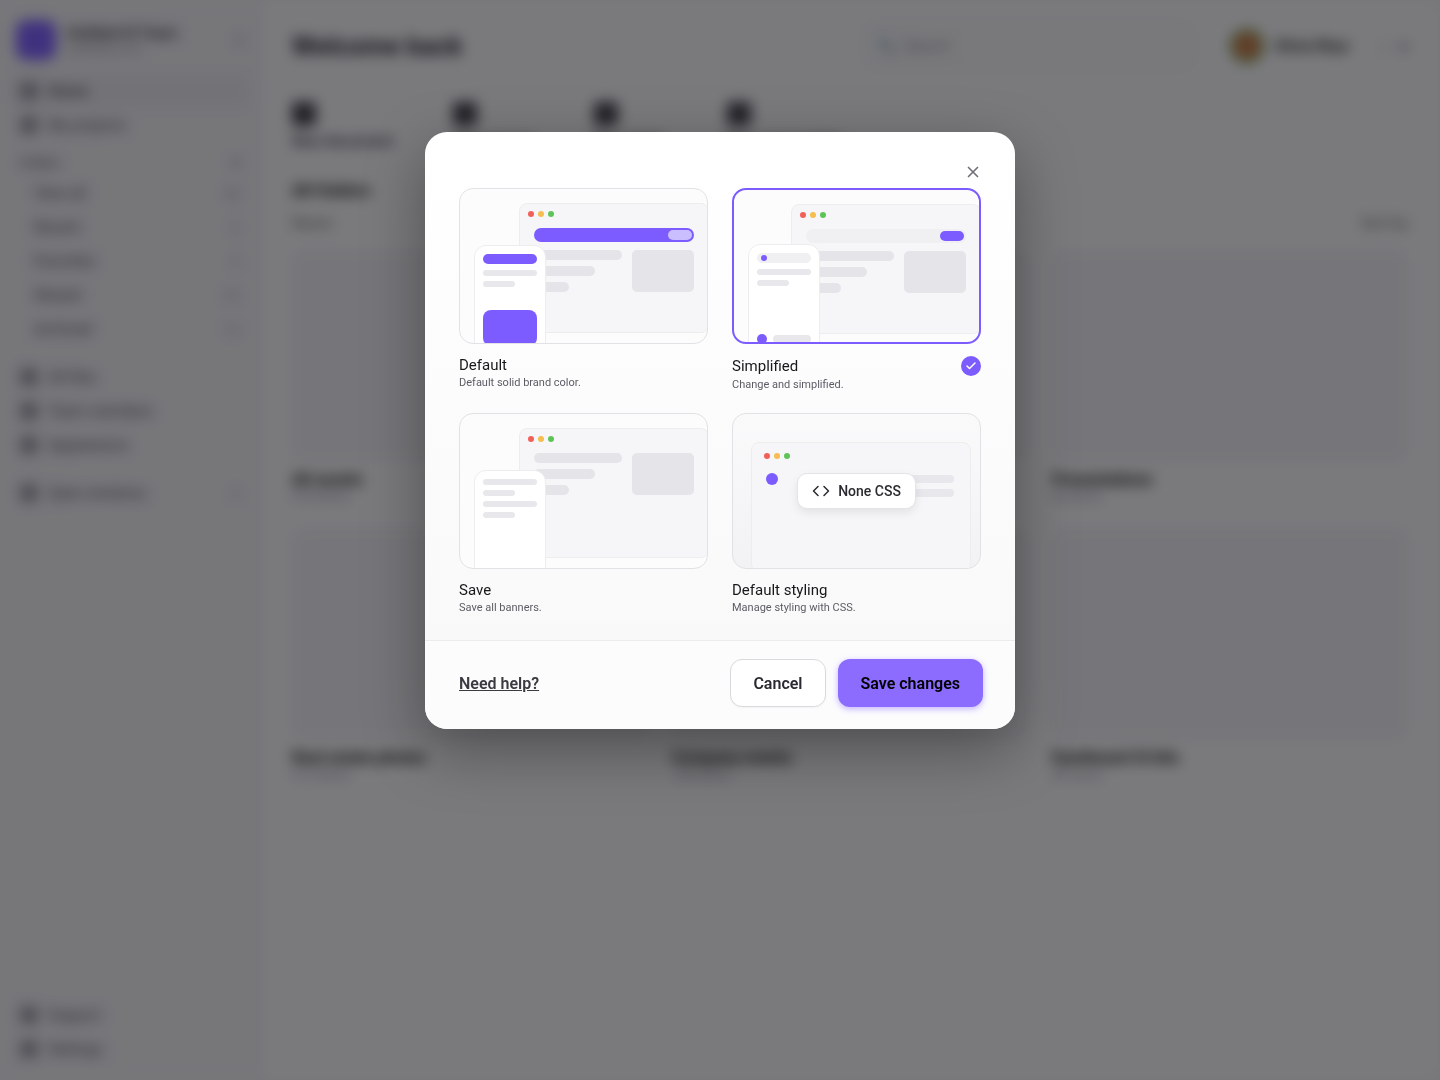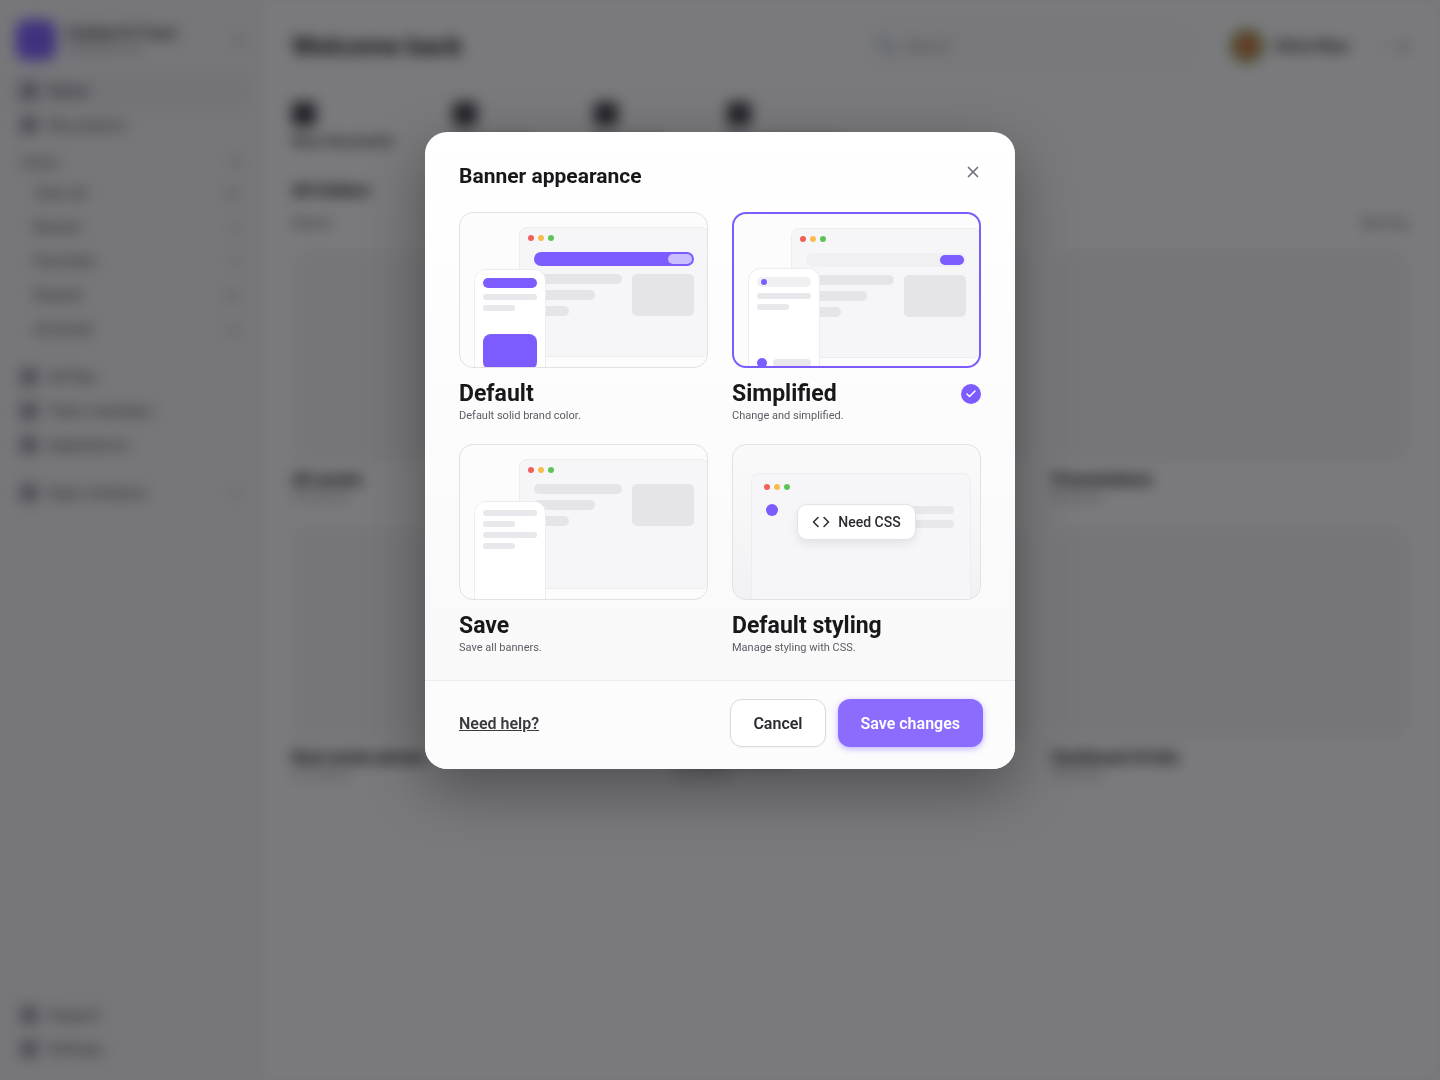--- a/index.html
+++ b/index.html
@@ -67,21 +67,21 @@
   .modal-body{ padding:32px 34px 26px 34px; }
   .modal-title{ font-size:21px; font-weight:700; color:#18181b; }
   .modal-sub{ font-size:16px; color:#5c5c65; margin-top:4px; }
   .close-btn{ position:absolute; right:28px; top:26px; width:28px; height:28px; display:flex; align-items:center; justify-content:center; color:#6f6f78; cursor:pointer; }
 
   .options{ display:grid; grid-template-columns:1fr 1fr; gap:22px 24px; margin-top:24px; }
   .opt{}
   .opt-card{ border:1.5px solid #e2e2e6; border-radius:14px; height:156px; background:#fcfcfd; position:relative; overflow:hidden; cursor:pointer; }
   .opt.selected .opt-card{ border:2px solid #7c5cff; }
   .opt-title-row{ display:flex; align-items:center; justify-content:space-between; margin-top:12px; }
-  .opt-title{ font-size:23px; font-weight:700; color:#18181b; }
+  .opt-title{ font-size:15px; font-weight:400; color:#18181b; }
   .opt-desc{ font-size:11px; color:#5c5c65; margin-top:2px; }
   .check-badge{ width:20px; height:20px; border-radius:50%; background:#7c5cff; display:none; align-items:center; justify-content:center; }
   .opt.selected .check-badge{ display:flex; }
 
   
   .browser{ position:absolute; right:-2px; top:14px; width:190px; height:130px; background:#f6f6f8; border-radius:8px; border:1px solid #ededf0;}
   .browser .dots{ position:absolute; left:8px; top:7px; display:flex; gap:4px;}
   .browser .dots span{ width:6px; height:6px; border-radius:50%; background:#f2605a; }
   .browser .dots span:nth-child(2){ background:#f6bd4f; }
   .browser .dots span:nth-child(3){ background:#5ec457; }
@@ -121,21 +121,21 @@
   }
 
   .modal-footer{
     display:flex; align-items:center; gap:12px;
     padding:18px 32px 22px 34px; border-top:1px solid #ececef;
     background:#fcfcfd;
   }
   .help-link{ font-size:16px; font-weight:600; color:#3a3a40; margin-right:auto; cursor:pointer;text-decoration:underline; }
   .btn{ height:48px; padding:0 22px; border-radius:12px; font-size:16px; font-weight:600; display:flex; align-items:center; cursor:pointer; border:1px solid transparent; }
   .btn-secondary{ background:#fff; border:1px solid #dadade; color:#2a2a30; box-shadow:0 1px 2px rgba(0,0,0,.04);text-align:center;}
-  .btn-primary{ background:#8b6cff; color:#ffffff; box-shadow:0 2px 6px rgba(139,108,255,.5);}
+  .btn-primary{ background:#8b6cff; color:#000000; box-shadow:0 2px 6px rgba(139,108,255,.5);}
 
   .icon-dot{ width:18px; height:18px; border-radius:4px; background:#9a9aa2; display:inline-block;}
   svg{ display:block; }
 </style>
 </head>
 <body>
 
 <div class="bg-wrap">
   <div class="sidebar">
     <div class="ws-row">
@@ -306,21 +306,20 @@
 
 <div class="overlay"></div>
 
 <div class="modal">
   <div class="modal-body">
     <div class="close-btn">
       <svg width="18" height="18" viewBox="0 0 24 24" fill="none" stroke="#6f6f78" stroke-width="2.2" stroke-linecap="round">
           <path d="M18 6 6 18M6 6l12 12"></path>
         </svg>
     </div>
-    <div class="modal-title">Banner appearance</div>
 
     <div class="options">
 
       <div class="opt">
         <div class="opt-card">
           <div class="browser default">
             <div class="dots">
                 <span></span>
                 <span></span>
                 <span></span>
@@ -432,21 +431,21 @@
               </div>
             <div class="ccircle"></div>
             <div class="cline"></div>
             <div class="cline2"></div>
           </div>
           <div class="editcss">
             <svg width="18" height="18" viewBox="0 0 24 24" fill="none" stroke="#2a2a30" stroke-width="2" stroke-linecap="round" stroke-linejoin="round">
                 <polyline points="16 18 22 12 16 6"></polyline>
                 <polyline points="8 6 2 12 8 18"></polyline>
               </svg>
-            <span>Need CSS</span>
+            <span>None CSS</span>
           </div>
         </div>
         <div class="opt-title-row">
           <div class="opt-title">Default styling</div>
 
         </div>
         <div class="opt-desc">Manage styling with CSS.</div>
       </div>
 
     </div>

